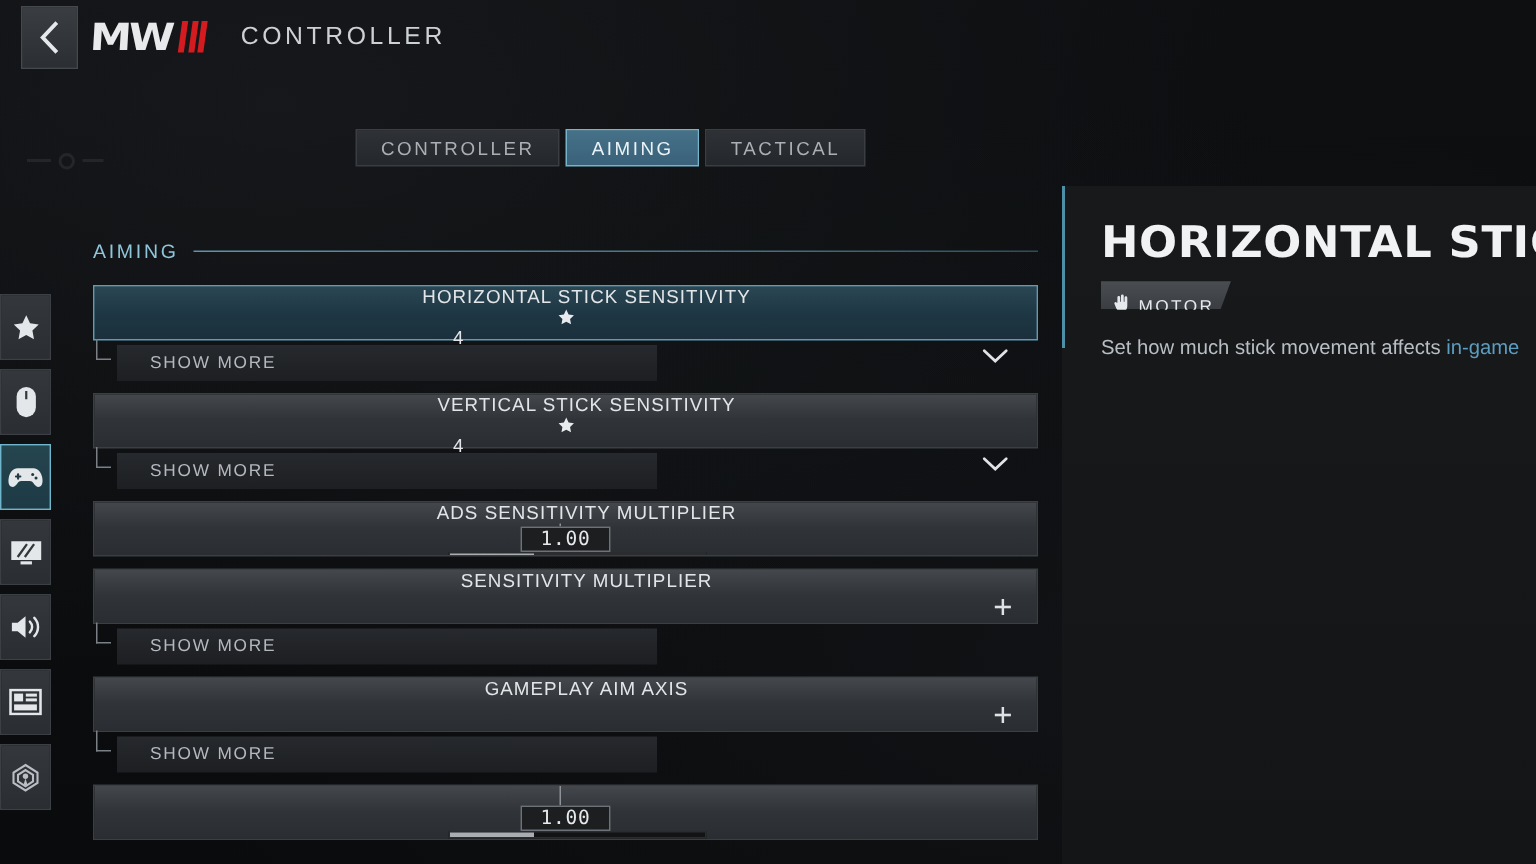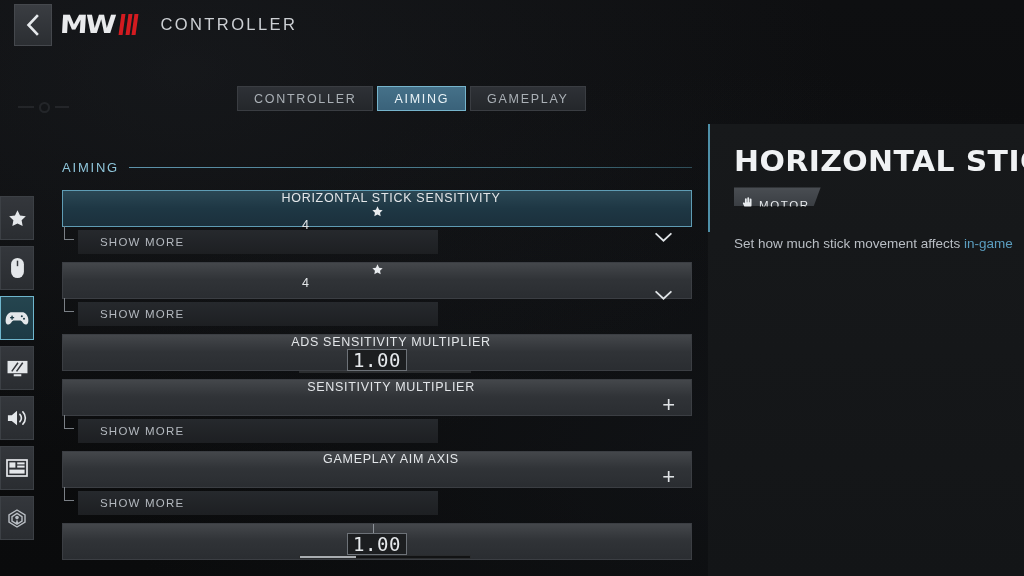--- a/index.html
+++ b/index.html
@@ -117,21 +117,21 @@
   .row .fav{ width:22px; display:flex; align-items:center; justify-content:center; }
   .row .vdiv{ width:1px; height:19px; background:#8d9298; margin:0 12px 0 4px; }
   .row .value{ color:#e2e5e8; font-size:12.5px; letter-spacing:.5px; width:150px; }
   .row .chev{ margin-left:auto; margin-right:18px; display:flex; align-items:center; }
   .row .plus{ margin-left:auto; margin-right:16px; color:#dfe2e5; font-size:22px; line-height:1; font-weight:300; }
 
   .row .numbox{
     width:60px; height:22px; margin-left:0px;
     background:#1c1e20; border:1px solid #6d7278;
     display:flex; align-items:center; justify-content:center;
-    color:#e6e9ec; font-size:19px; letter-spacing:.5px;
+    color:#e6e9ec; font-size:13px; letter-spacing:.5px;
     font-family:"DejaVu Sans Mono", monospace;
   }
   .row .slider{ margin-left:16px; width:172px; height:7px; background:#121314; border:1px solid #2a2c2e; position:relative; }
   .row .slider .fill{ position:absolute; left:0; top:0; bottom:0; background:#a9adb1; }
 
   .showmore{
     position:relative; height:24px; width:360px; margin-left:16px;
     background:linear-gradient(180deg,#26292d,#1d1f22);
     display:flex; align-items:center;
   }
@@ -159,21 +159,21 @@
     transform:scaleX(1.03); transform-origin:left center;
   }
   .badge{
     display:inline-flex; align-items:center; gap:6px;
     height:19px; padding:16px 11px 0 8px; margin-top:11px;
     background:linear-gradient(180deg,#4a4e53,#3a3e43);
     clip-path:polygon(0 0, 100% 0, calc(100% - 7px) 100%, 0 100%);
   }
   .badge .b-lbl{ color:#e7eaed; font-size:11.5px; letter-spacing:1.6px; }
   .detail .d-desc{
-    margin-top:20px; color:#b9bec4; font-size:13.5px; line-height:1.45;
+    margin-top:8px; color:#b9bec4; font-size:13.5px; line-height:1.45;
     white-space:nowrap;
   }
   .detail .d-desc .hl{ color:#5b9ec0; }
 </style>
 </head>
 <body>
 
 <div id="app">
   <div class="bg-noise"></div>
 
@@ -277,21 +277,21 @@
           <circle cx="11" cy="10.5" r="1.8" fill="#b9bec4"></circle>
           <path d="M11 12 L9.4 17 L12.6 17 Z" fill="#b9bec4"></path>
         </svg>
       </span>
     </div>
   </div>
 
   <div class="tabs">
     <div class="tab">CONTROLLER</div>
     <div class="tab active">AIMING</div>
-    <div class="tab">GAMEPLAY</div>
+    <div class="tab">TACTICAL</div>
   </div>
 
   <div class="settings">
 
     <div class="sec-head">
       <span class="lbl">AIMING</span>
       <span class="rule"></span>
     </div>
 
     <div class="row selected">
@@ -310,20 +310,21 @@
       </span>
     </div>
     <div class="gap"></div>
     <div class="showmore">
       <span class="elbow"></span>
       <span class="sm-lbl">SHOW MORE</span>
     </div>
     <div class="gap-lg"></div>
 
     <div class="row">
+      <span class="name">VERTICAL STICK SENSITIVITY</span>
       <span class="fav">
         <svg width="13" height="13" viewBox="0 0 24 24">
             <path fill="#e8ebee" d="M12 2.5l2.9 6.1 6.6.9-4.8 4.6 1.2 6.6L12 17.6 6.1 20.7l1.2-6.6L2.5 9.5l6.6-.9z"></path>
           </svg>
       </span>
       <span class="vdiv"></span>
       <span class="value">4</span>
       <span class="chev">
         <svg width="19" height="11" viewBox="0 0 20 12">
             <path d="M2 2 L10 9.5 L18 2" fill="none" stroke="#dfe3e6" stroke-width="2" stroke-linecap="round"></path>

